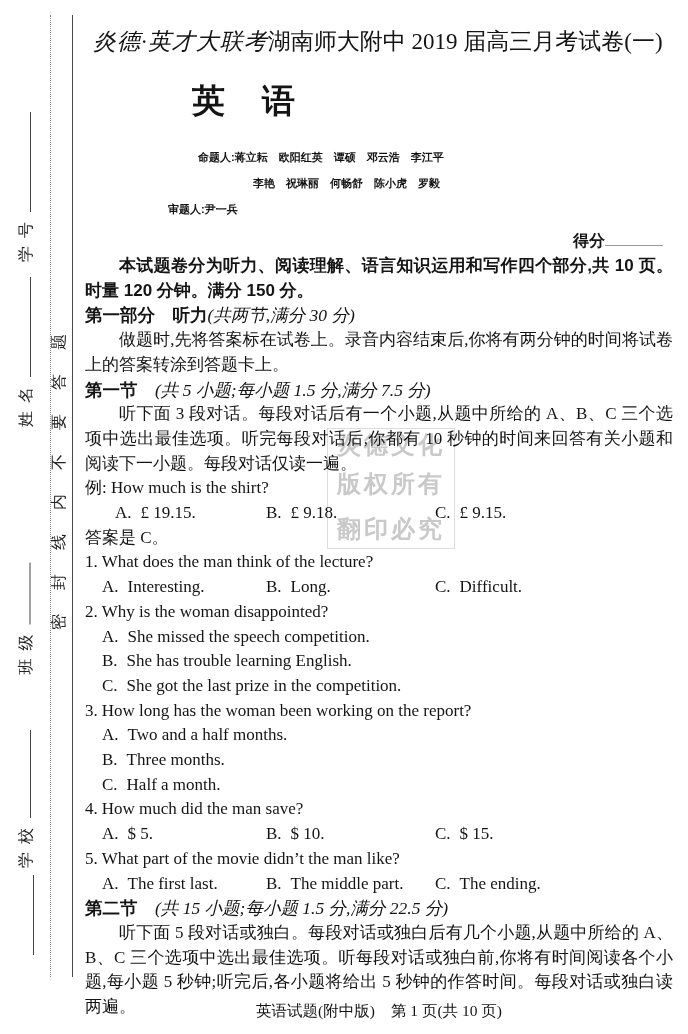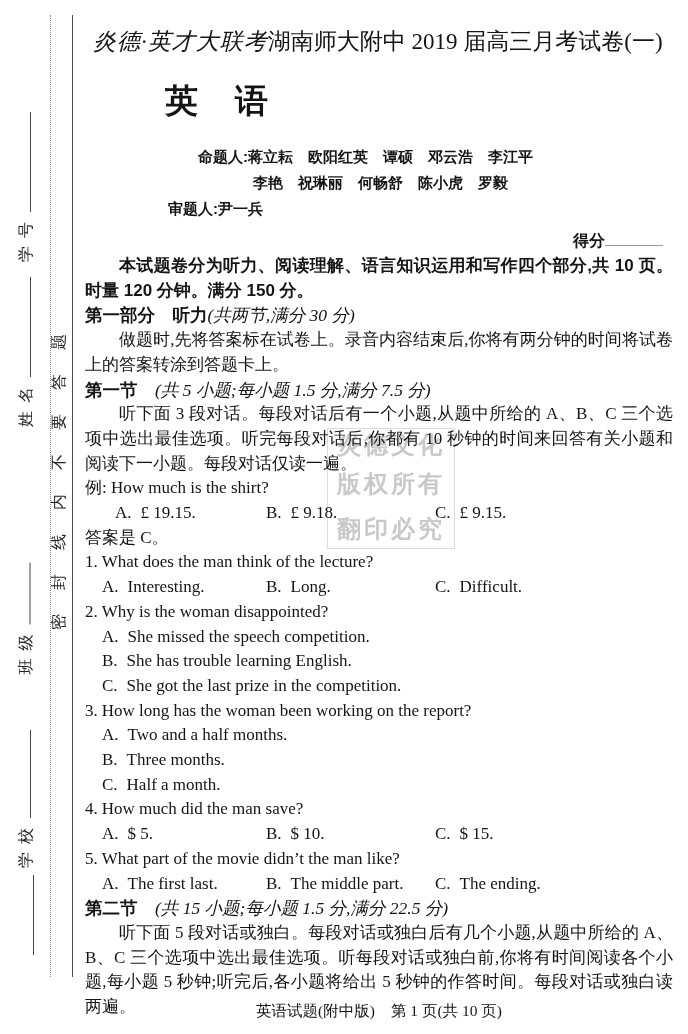--- a/index.html
+++ b/index.html
@@ -26,24 +26,24 @@
   .wm{position:absolute;left:317px;top:428px;width:126px;height:119px;border:1px solid #dcdcdc;
       z-index:0;text-align:center;color:#c9c9c9;font-weight:bold;
       font-family:"Liberation Sans","DejaVu Sans",sans-serif;font-size:24px;letter-spacing:3px;margin-left:10px;}
   .wm div{line-height:26px;}
   .wm .wm1{margin-top:3px;} .wm .wm2{margin-top:13px;} .wm .wm3{margin-top:19px;}
 
   
   .content{position:absolute;left:85px;top:0;width:588px;z-index:1;}
   .banner{margin-top:26px;margin-left:8px;font-size:23px;font-weight:normal;white-space:nowrap;}
   .banner-script{font-style:italic;letter-spacing:1px;}
-  .doc-title{margin-top:22px;margin-left:80px;font-size:33px;font-weight:bold;
+  .doc-title{margin-top:22px;margin-left:107px;font-size:33px;font-weight:bold;
              font-family:"Liberation Sans","DejaVu Sans",sans-serif;letter-spacing:2px;}
   .setters{margin-top:20px;font-family:"Liberation Sans","DejaVu Sans",sans-serif;
-           font-weight:bold;font-size:15px;line-height:26px;}
+           font-weight:bold;font-size:11px;line-height:26px;}
   .setters .l1{margin-left:113px;} .setters .l2{margin-left:168px;} .setters .l3{margin-left:83px;}
   .score{position:absolute;top:231px;left:488px;font-size:16px;font-weight:bold;
          font-family:"Liberation Sans","DejaVu Sans",sans-serif;}
   .score .score-blank{display:inline-block;width:58px;height:13px;border-bottom:1.5px solid #9a9a9a;}
 
   .para{font-size:17px;line-height:24.7px;text-align:justify;margin:0;}
   .indent{text-indent:34px;}
   .bold-sans{font-family:"Liberation Sans","DejaVu Sans",sans-serif;font-weight:bold;}
   .intro{margin-top:32px;}
   .heading{font-size:17.5px;line-height:24.7px;margin:0;}

